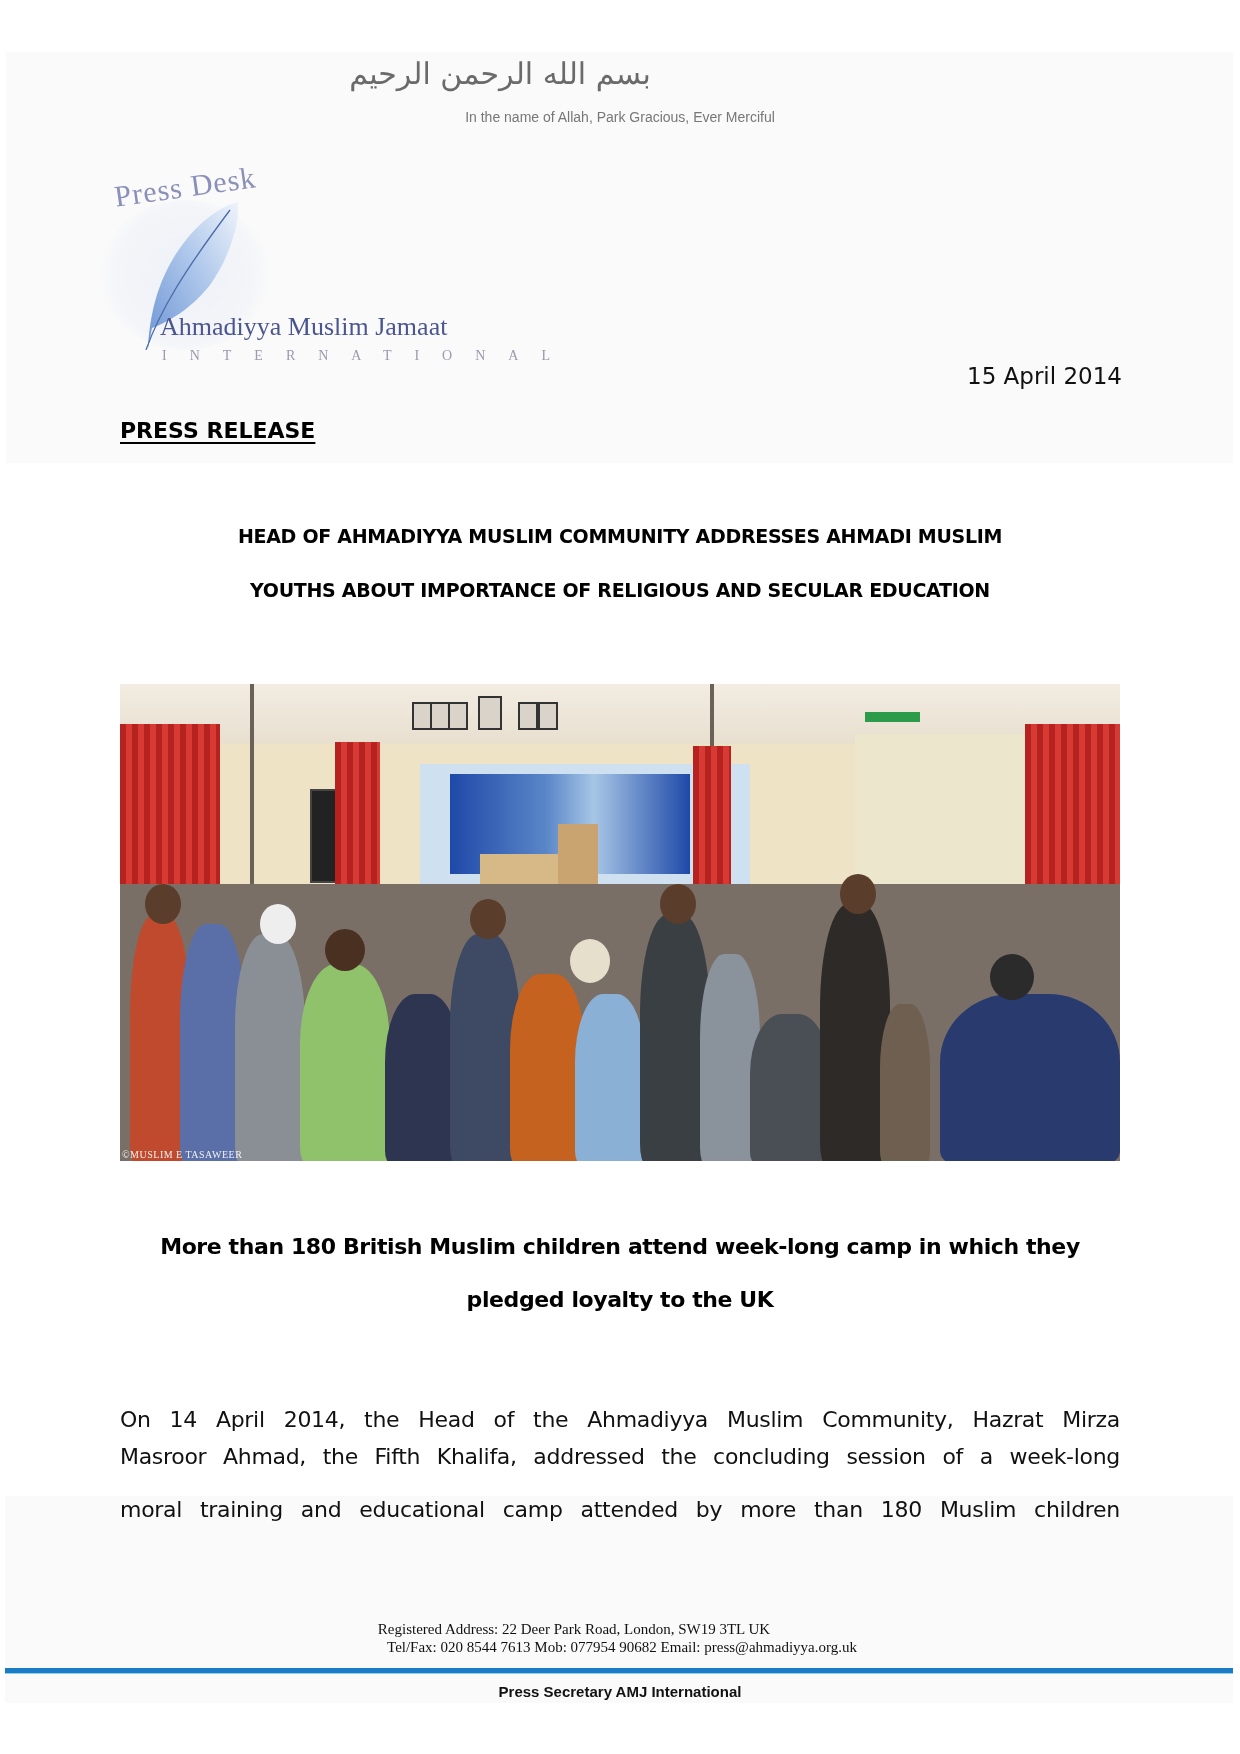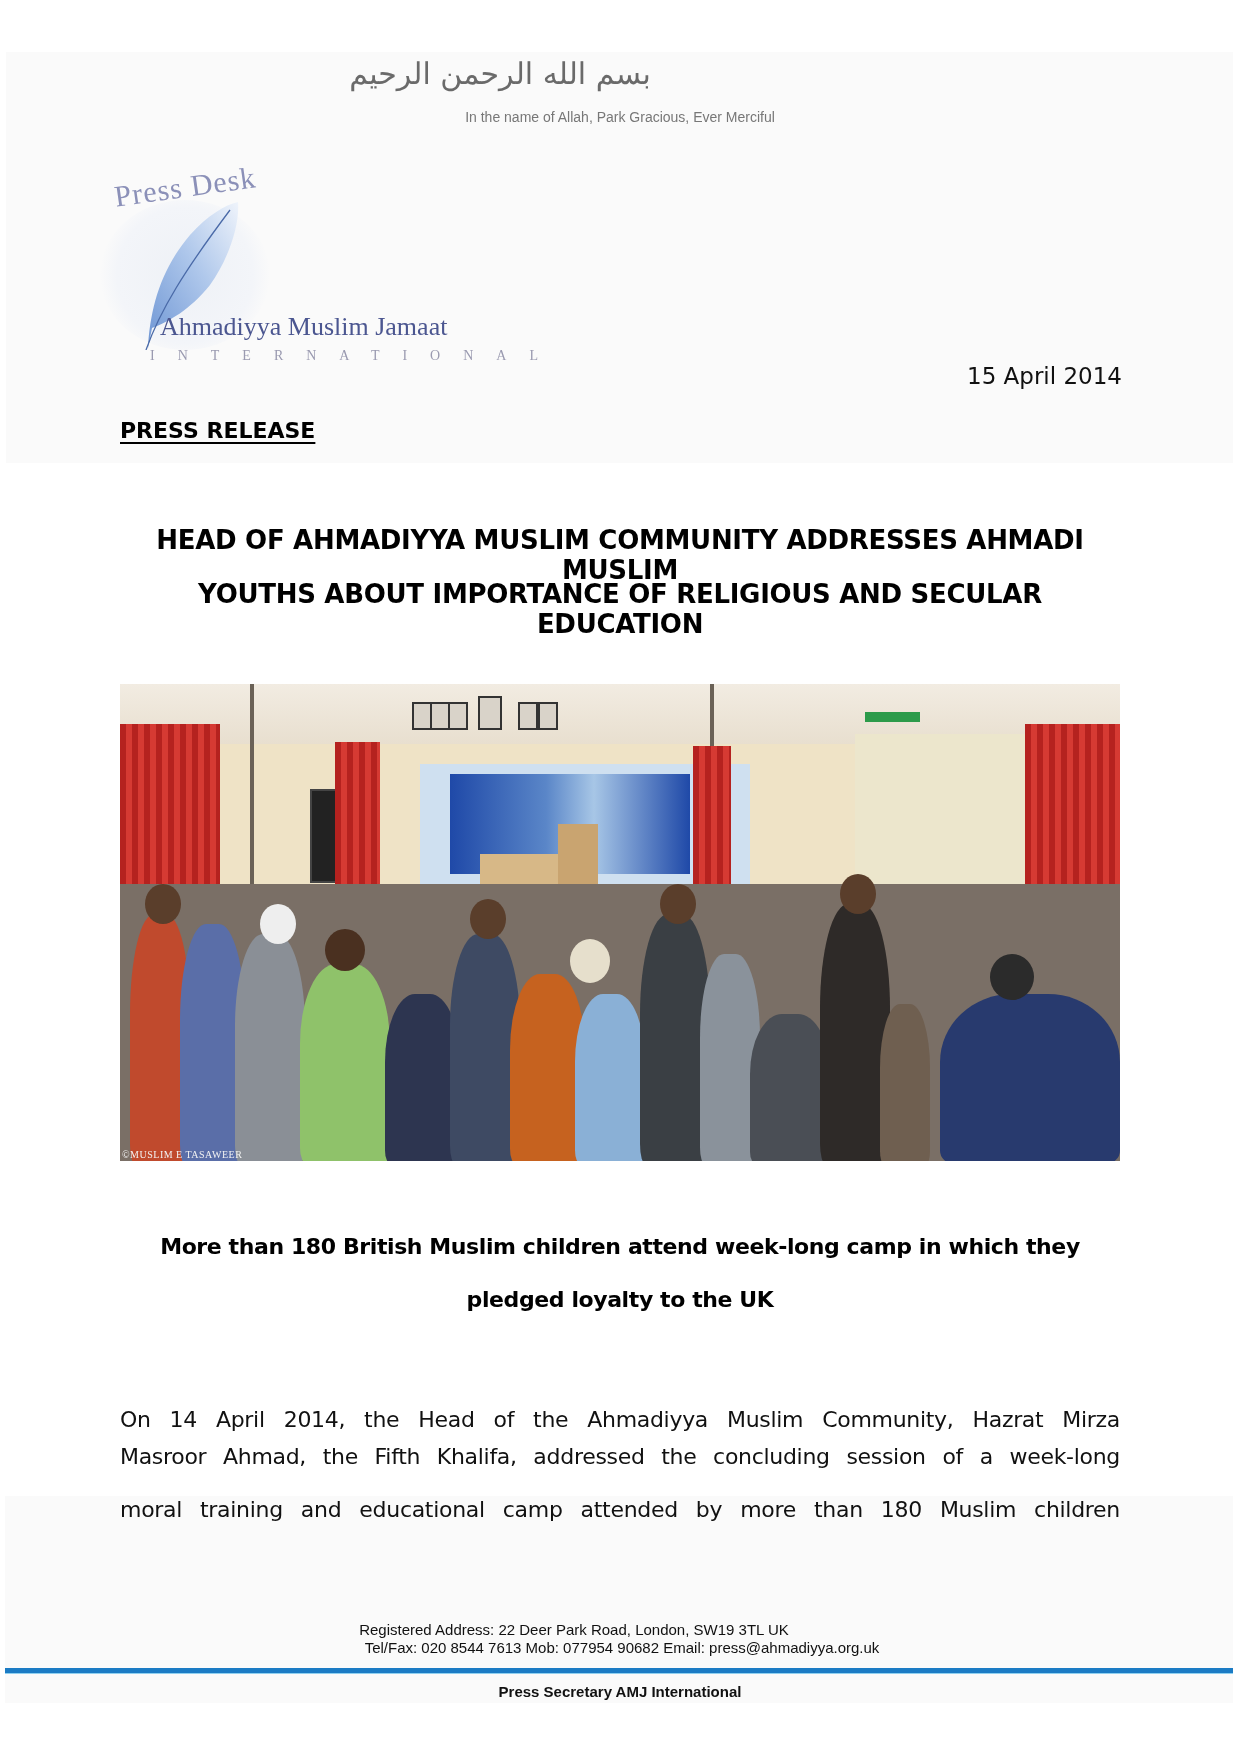--- a/index.html
+++ b/index.html
@@ -15,30 +15,30 @@
                font-family: "Liberation Sans", sans-serif; font-size: 14px; color: #777; }
 
   .logo { position: absolute; left: 90px; top: 160px; width: 420px; height: 210px; }
   .logo .globe { position: absolute; left: 10px; top: 40px; width: 170px; height: 150px; border-radius: 50%;
                  background: radial-gradient(circle at 50% 50%, #eef1f6 0%, #f3f5f9 60%, rgba(250,250,250,0) 75%); }
   .logo .press-desk { position: absolute; left: 24px; top: 10px; font-family: "Liberation Serif", serif;
                  font-size: 30px; color: #8b90b8; transform: rotate(-8deg); letter-spacing: 1px; }
   .logo svg.feather { position: absolute; left: 40px; top: 40px; }
   .logo .brand { position: absolute; left: 70px; top: 152px; font-family: "Liberation Serif", serif;
                  font-size: 26px; color: #4b5690; white-space: nowrap; }
-  .logo .intl { position: absolute; left: 60px; top: 188px; font-family: "Liberation Serif", serif;
+  .logo .intl { position: absolute; left: 72px; top: 188px; font-family: "Liberation Serif", serif;
                  font-size: 14px; color: #9a9ab0; letter-spacing: 23px; white-space: nowrap; }
 
   .date { position: absolute; right: 118px; top: 363px; font-family: "DejaVu Sans", sans-serif;
           font-size: 23px; color: #111; }
   .press-release { position: absolute; left: 120px; top: 418px; font-family: "DejaVu Sans", sans-serif;
           font-size: 22px; font-weight: bold; text-decoration: underline; text-underline-offset: 4px; }
 
   .headline { position: absolute; left: 120px; width: 1000px; text-align: center;
-              font-family: "DejaVu Sans", sans-serif; font-weight: bold; font-size: 26px; letter-spacing: -0.3px; }
+              font-family: "DejaVu Sans", sans-serif; font-weight: bold; font-size: 19px; letter-spacing: -0.3px; }
   #hl1 { top: 525px; } #hl2 { top: 579px; }
 
   .photo { position: absolute; left: 120px; top: 684px; width: 1000px; height: 477px; overflow: hidden;
            background: #e9dcc4; }
   .photo .ceiling { position: absolute; left: 0; top: 0; width: 100%; height: 60px; background: linear-gradient(#f2ece2, #e8dfcf); }
   .photo .wall { position: absolute; left: 0; top: 60px; width: 100%; height: 170px; background: #efe3c6; }
   .photo .pillar { position: absolute; top: 0; width: 4px; height: 230px; background: #6b6257; }
   .photo .curtain { position: absolute; background: repeating-linear-gradient(90deg, #b5221f 0 6px, #d63a33 6px 12px); }
   .photo .frame { position: absolute; top: 18px; width: 16px; height: 24px; border: 2px solid #333; background: #d9d3c9; }
   .photo .stage { position: absolute; left: 300px; top: 80px; width: 330px; height: 130px; background: #cfe0f0; }
@@ -57,21 +57,21 @@
                       font-size: 10px; color: #f2f2f2; letter-spacing: 0.5px; }
 
   .subhead { position: absolute; left: 120px; width: 1000px; text-align: center;
              font-family: "DejaVu Sans", sans-serif; font-weight: bold; font-size: 22px; letter-spacing: -0.4px; }
   #sh1 { top: 1234px; } #sh2 { top: 1287px; }
 
   .body-line { position: absolute; left: 120px; width: 1000px; font-family: "DejaVu Sans", sans-serif;
                font-size: 22px; color: #111; text-align: justify; text-align-last: justify; letter-spacing: -0.3px; white-space: nowrap; }
   #bl1 { top: 1391px; margin-top: 16px; } #bl2 { top: 1444px; } #bl3 { top: 1497px; }
 
-  .footer-addr { position: absolute; left: 0; width: 1148px; text-align: center; font-family: Liberation Sans, sans-serif;
+  .footer-addr { position: absolute; left: 0; width: 1148px; text-align: center; font-family: Liberation Serif, serif;
                  font-size: 15px; color: #111; }
   #fa1 { top: 1621px; } #fa2 { top: 1639px; margin-left: 48px; }
   .footer-rule { position: absolute; left: 5px; top: 1668px; width: 1228px; height: 5px; background: #1b7bc4;
                  box-shadow: 0 1px 0 #8fd0f0; }
   .footer-sig { position: absolute; left: 0; width: 1240px; top: 1683px; text-align: center;
                 font-family: "Liberation Sans", sans-serif; font-size: 15px; font-weight: bold; color: #111; }
 </style>
 </head>
 <body>
 

